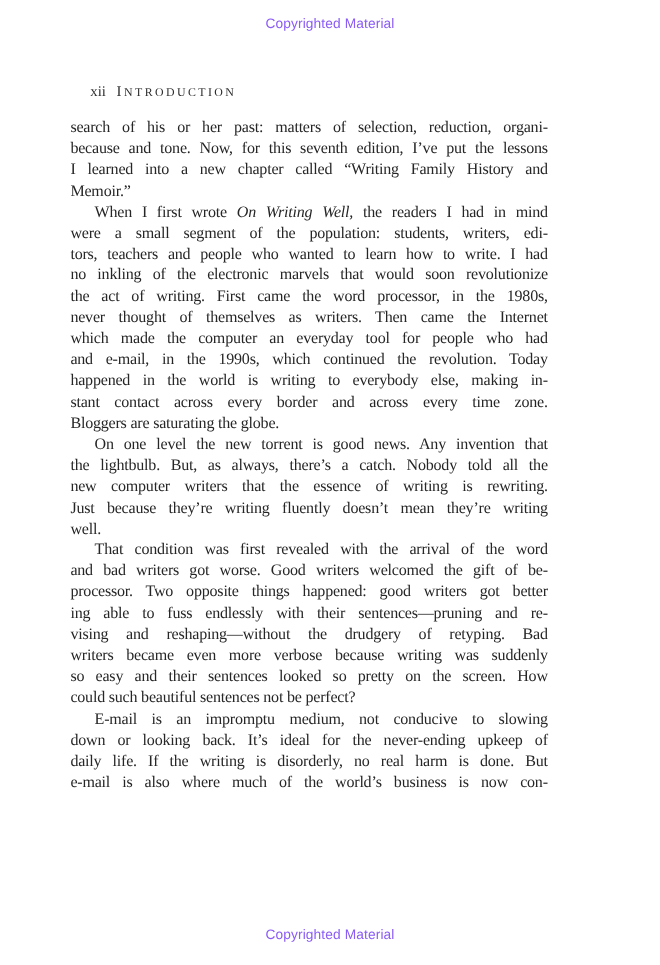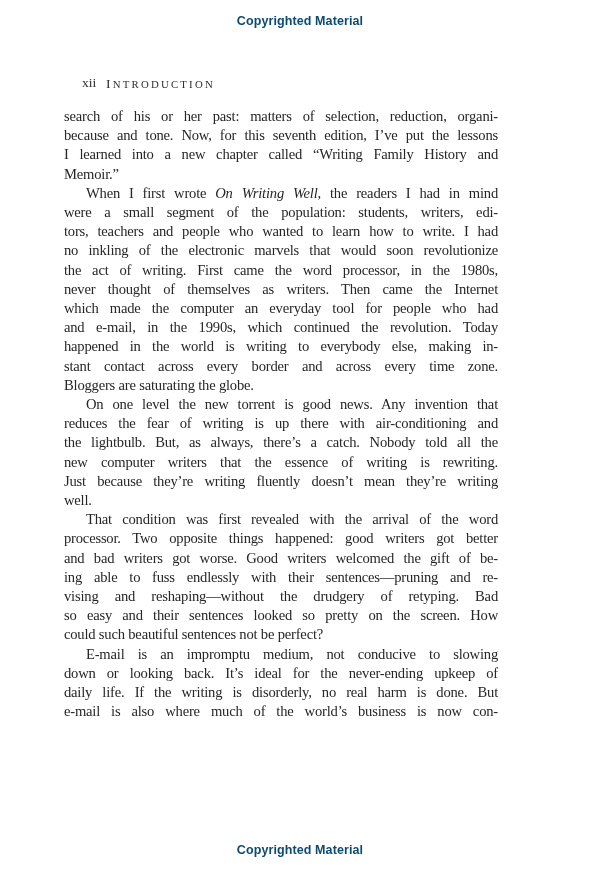--- a/index.html
+++ b/index.html
@@ -10,23 +10,23 @@
     background: #ffffff;
     overflow: hidden;
     font-family: "Liberation Serif", "DejaVu Serif", serif;
   }
   .copyright {
     position: absolute;
     left: 0;
     width: 100%;
     text-align: center;
     font-family: "Liberation Sans", "DejaVu Sans", sans-serif;
-    font-weight: 700;
+    font-weight: 400;
     font-size: 12.5px;
-    color: #0c4a6e;
+    color: #8b5cf6;
     letter-spacing: 0.1px;
   }
   .copyright.top { top: 14px; }
   .copyright.bottom { top: 843px; }
   .running-header {
     position: absolute;
     top: 74px;
     left: 82px;
     width: 434px;
     height: 18px;
@@ -98,33 +98,33 @@
       <div class="line">never thought of themselves as writers. Then came the Internet</div>
       <div class="line">which made the computer an everyday tool for people who had</div>
       <div class="line">and e-mail, in the 1990s, which continued the revolution. Today</div>
       <div class="line">happened in the world is writing to everybody else, making in-</div>
       <div class="line">stant contact across every border and across every time zone.</div>
       <div class="line plain">Bloggers are saturating the globe.</div>
     </div>
 
     <div class="para">
       <div class="line ind">On one level the new torrent is good news. Any invention that</div>
-      <div class="line">reduces the fear of writing is up there with air-conditioning and</div>
       <div class="line">the lightbulb. But, as always, there’s a catch. Nobody told all the</div>
       <div class="line">new computer writers that the essence of writing is rewriting.</div>
       <div class="line">Just because they’re writing fluently doesn’t mean they’re writing</div>
       <div class="line plain">well.</div>
     </div>
 
     <div class="para">
       <div class="line ind">That condition was first revealed with the arrival of the word</div>
+      <div class="line">and bad writers got worse. Good writers welcomed the gift of be-</div>
       <div class="line">processor. Two opposite things happened: good writers got better</div>
-      <div class="line">and bad writers got worse. Good writers welcomed the gift of be-</div>
       <div class="line">ing able to fuss endlessly with their sentences—pruning and re-</div>
       <div class="line">vising and reshaping—without the drudgery of retyping. Bad</div>
+      <div class="line">writers became even more verbose because writing was suddenly</div>
       <div class="line">so easy and their sentences looked so pretty on the screen. How</div>
       <div class="line plain">could such beautiful sentences not be perfect?</div>
     </div>
 
     <div class="para">
       <div class="line ind">E-mail is an impromptu medium, not conducive to slowing</div>
       <div class="line">down or looking back. It’s ideal for the never-ending upkeep of</div>
       <div class="line">daily life. If the writing is disorderly, no real harm is done. But</div>
       <div class="line">e-mail is also where much of the world’s business is now con-</div>
     </div>

